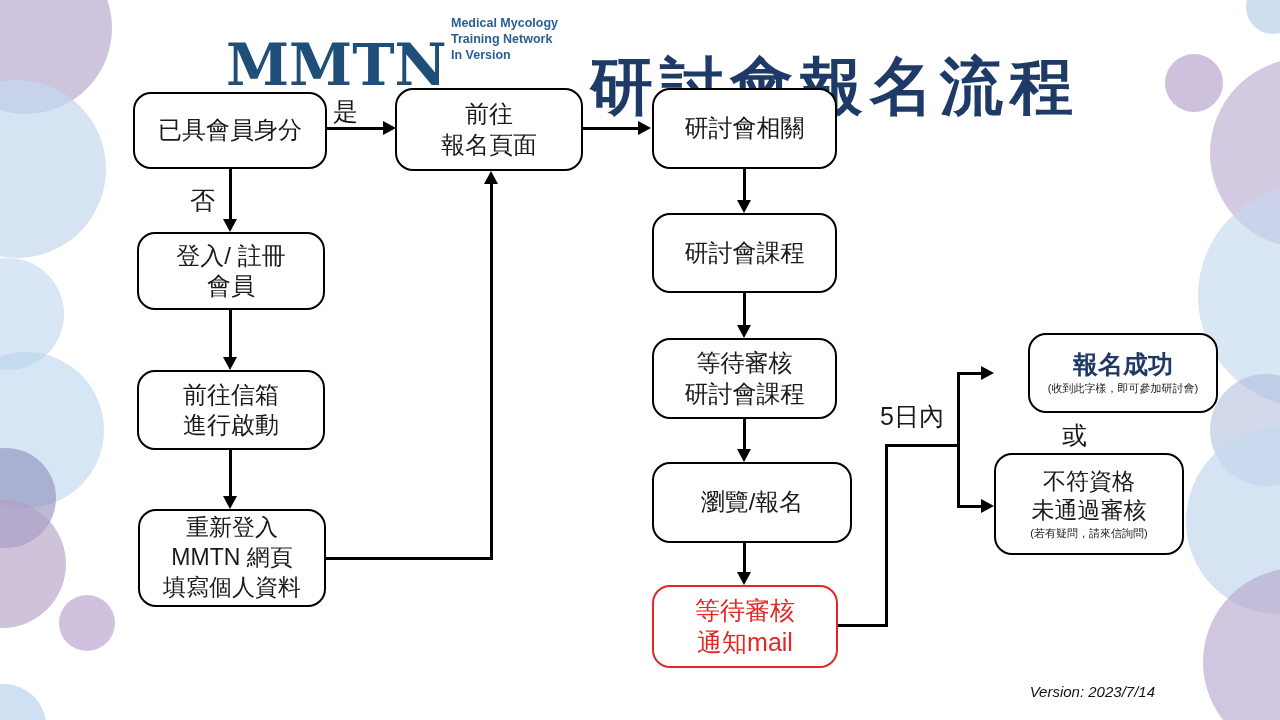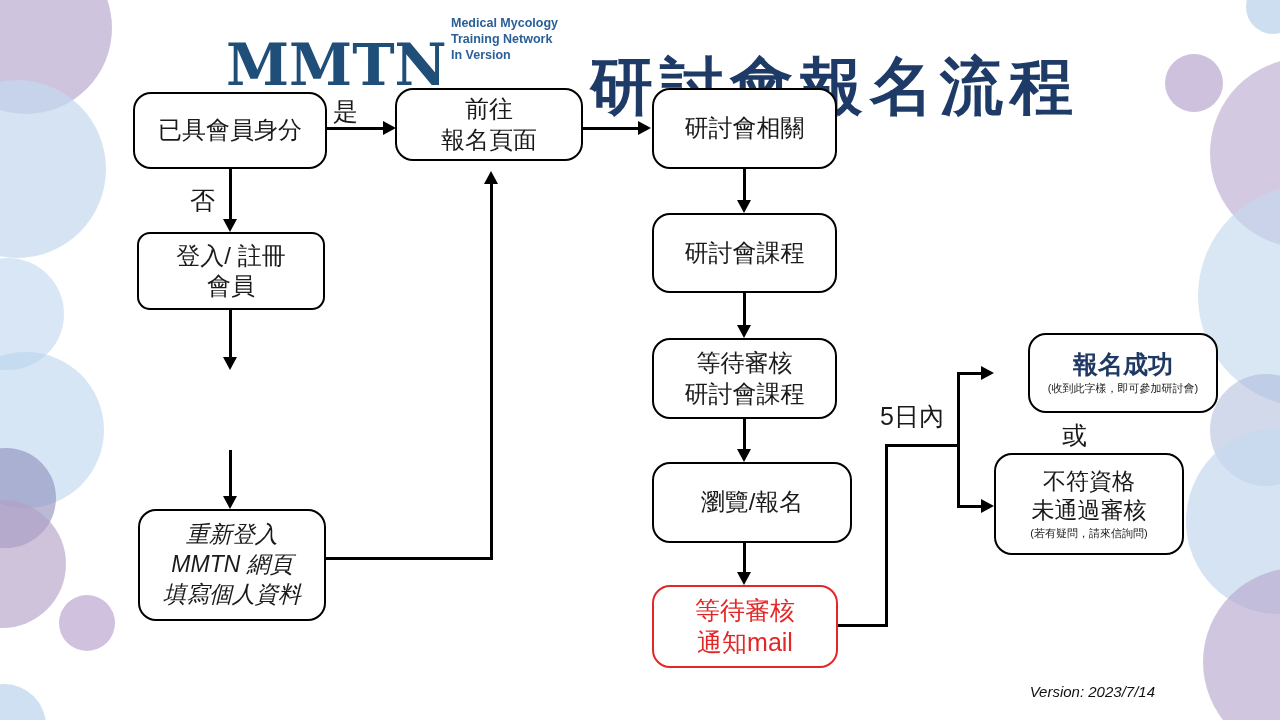--- a/index.html
+++ b/index.html
@@ -92,36 +92,40 @@
         <div>Training Network</div>
         <div>In Version</div>
       </div>
     </div>
     <h1 class="page-title">研討會報名流程</h1>
 
     <div class="node" style="left:133px;top:92px;width:194px;height:77px;">
       <div class="node-label">已具會員身分</div>
     </div>
 
-    <div class="node" style="left:395px;top:88px;width:188px;height:73px;">
+    <div class="node" style="left:395px;top:88px;width:188px;height:83px;">
       <div class="node-label">前往
 報名頁面</div>
     </div>
 
     <div class="node" style="left:652px;top:88px;width:185px;height:81px;">
       <div class="node-label">研討會相關</div>
     </div>
 
-    <div class="node" style="left:137px;top:232px;width:188px;height:78px;border-radius:13px;">
+    <div class="node" style="left:137px;top:232px;width:188px;height:78px;">
       <div class="node-label">登入/ 註冊
 會員</div>
     </div>
 
-
-    <div class="node relogin" style="left:138px;top:509px;width:188px;height:112px;font-style:italic;">
+    <div class="node" style="left:137px;top:370px;width:188px;height:80px;">
+      <div class="node-label">前往信箱
+進行啟動</div>
+    </div>
+
+    <div class="node relogin" style="left:138px;top:509px;width:188px;height:98px;">
       <div class="node-label">重新登入
 MMTN 網頁
 填寫個人資料</div>
     </div>
 
     <div class="node" style="left:652px;top:213px;width:185px;height:80px;">
       <div class="node-label">研討會課程</div>
     </div>
 
     <div class="node" style="left:652px;top:338px;width:185px;height:81px;">

